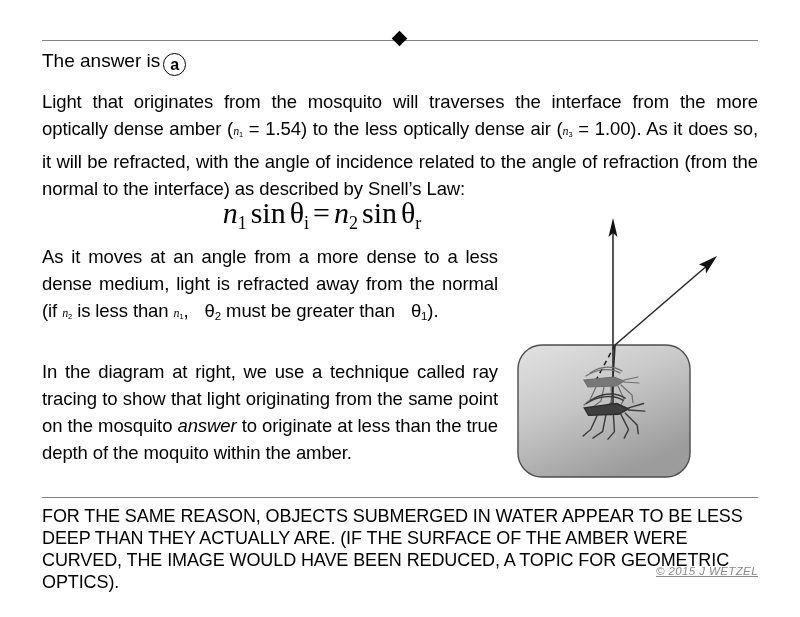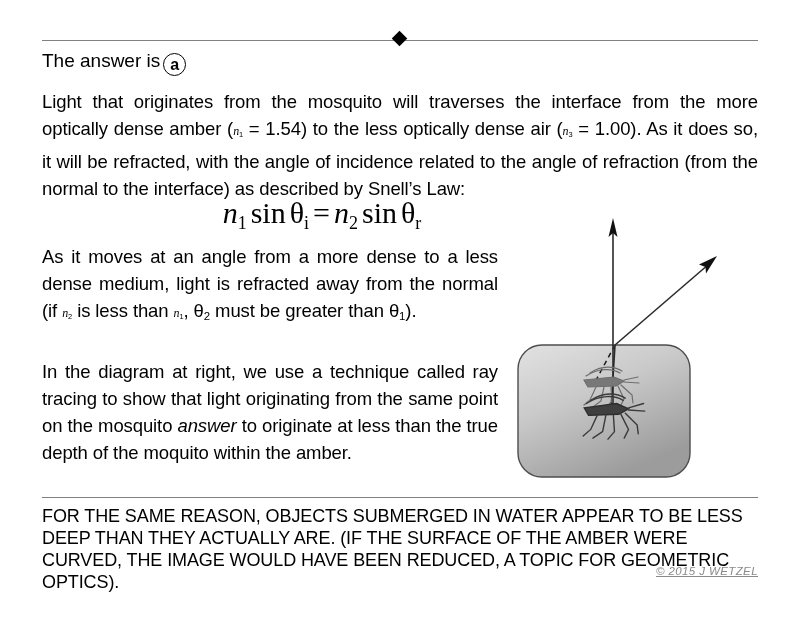--- a/index.html
+++ b/index.html
@@ -93,20 +93,21 @@
     font-size: 12px;
   }
   sub {
     font-size: 0.62em;
     vertical-align: -0.30em;
     font-style: normal;
     font-family: "Liberation Sans", sans-serif;
   }
   .theta {
     font-family: "Liberation Sans", sans-serif;
+    margin-left: 11px;
   }
 
   
   .equation {
     position: absolute;
     left: 42px;
     top: 196px;
     width: 560px;
     text-align: center;
     font-family: "Liberation Serif", serif;

